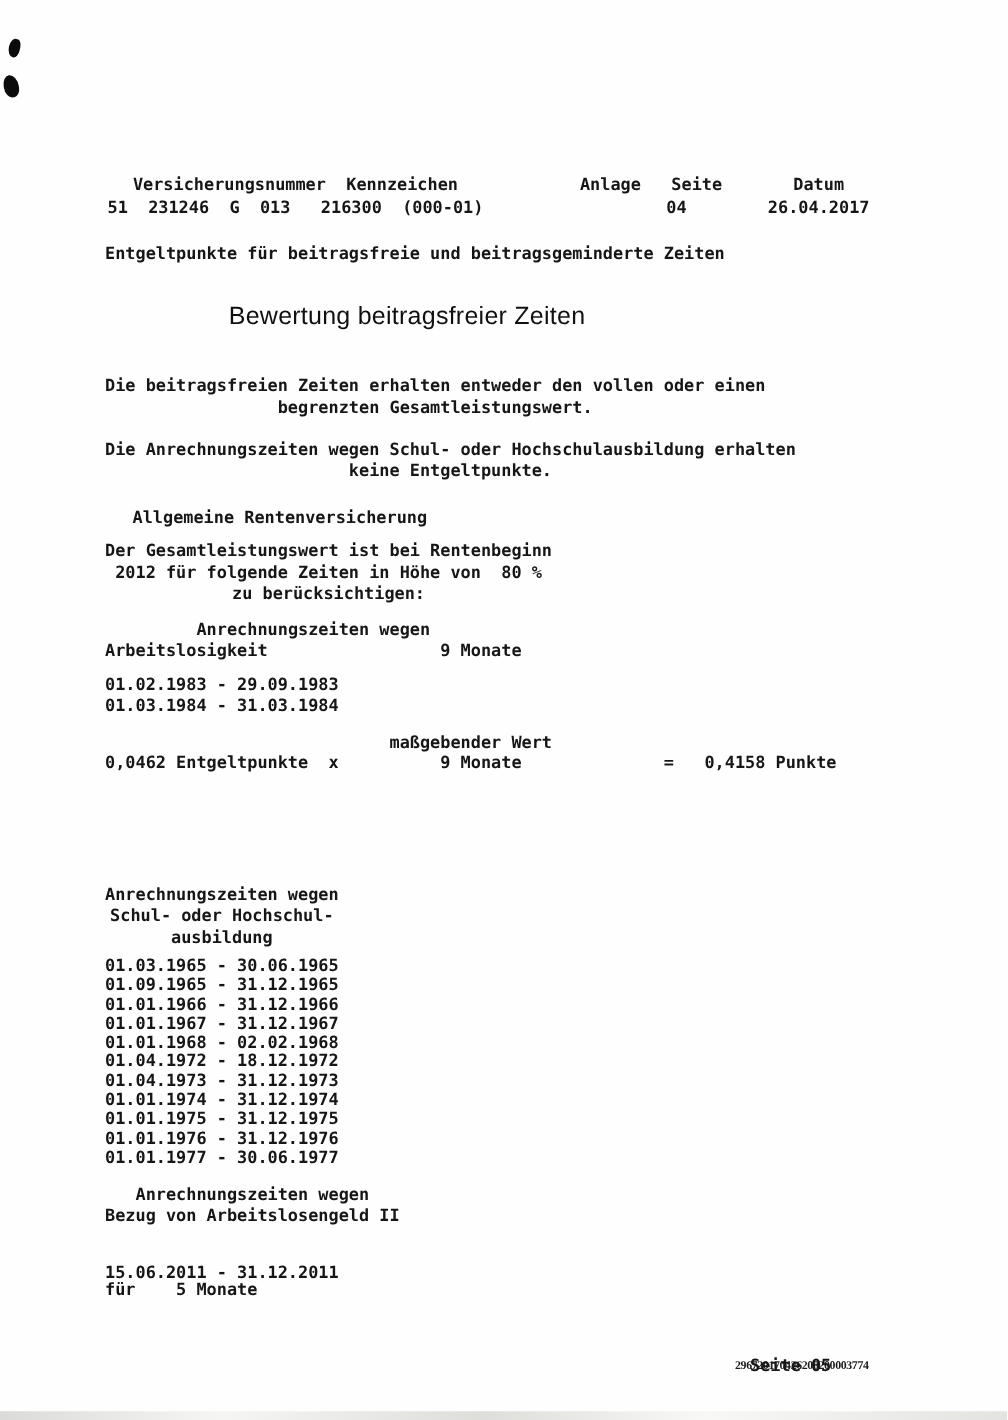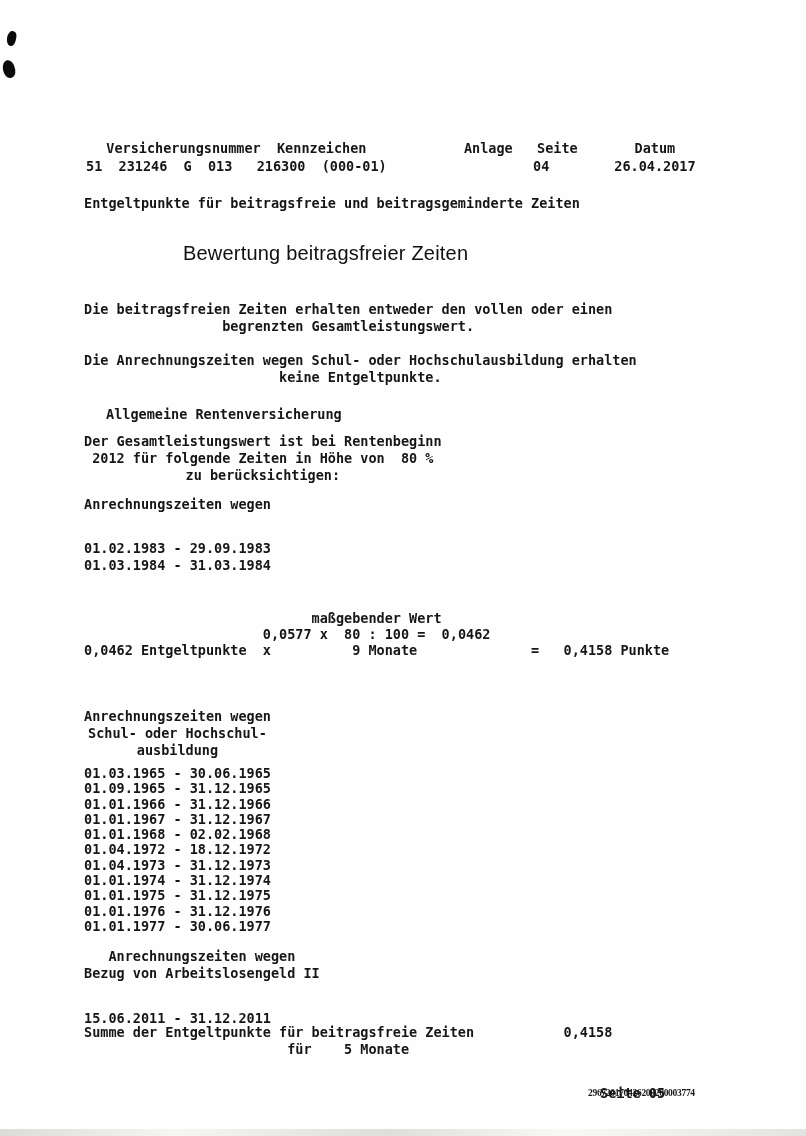--- a/index.html
+++ b/index.html
@@ -20,21 +20,21 @@
     position: absolute;
     font-family: "DejaVu Sans Mono", "Liberation Mono", monospace;
     font-weight: 700;
     font-size: 13.5px;
     line-height: 17px;
     color: #161616;
     white-space: pre;
     letter-spacing: 0;
   }
   .lh18 { line-height: 18px; }
-  .lh16 { line-height: 16px; margin-top: 24px; }
+  .lh16 { line-height: 16px; }
   .lh15 { line-height: 15.3px; }
   .ln { white-space: pre; }
   
   .doc-title {
     position: absolute;
     left: 183px;
     top: 242px;
     font-family: "Liberation Sans", "DejaVu Sans", sans-serif;
     font-size: 20px;
     font-weight: 400;
@@ -105,36 +105,36 @@
   <div class="doc-title">Bewertung beitragsfreier Zeiten</div>
 
   <div class="blk" style="left:84px; top:352px;"><div class="ln">Die Anrechnungszeiten wegen Schul- oder Hochschulausbildung erhalten</div><div class="ln">keine Entgeltpunkte.</div></div>
 
   <div class="blk" style="left:84px; top:301px;"><div class="ln">Die beitragsfreien Zeiten erhalten entweder den vollen oder einen</div><div class="ln">begrenzten Gesamtleistungswert.</div></div>
 
   <div class="blk" style="left:84px; top:406px;margin-left:22px;"><div class="ln">Allgemeine Rentenversicherung</div></div>
 
   <div class="blk" style="left:84px; top:433px;"><div class="ln">Der Gesamtleistungswert ist bei Rentenbeginn</div><div class="ln">2012 für folgende Zeiten in Höhe von  80 %</div><div class="ln">zu berücksichtigen:</div></div>
 
-  <div class="blk" style="left:84px; top:496px;"><div class="ln">Anrechnungszeiten wegen</div></div>
+  <div class="blk" style="left:84px; top:496px;"><div class="ln">Anrechnungszeiten wegen</div><div class="ln">Arbeitslosigkeit                 9 Monate</div></div>
 
   <div class="blk" style="left:84px; top:540px;"><div class="ln">01.02.1983 - 29.09.1983</div><div class="ln">01.03.1984 - 31.03.1984</div></div>
 
-  <div class="blk lh16" style="left:84px; top:586px;"><div class="ln">maßgebender Wert</div><div class="ln">0,0577 x  80 : 100 =  0,0462</div><div class="ln">0,0462 Entgeltpunkte  x          9 Monate              =   0,4158 Punkte</div></div>
+  <div class="blk lh16" style="left:84px; top:586px;"><div class="ln">maßgebender Wert</div><div class="ln">0,0462 Entgeltpunkte  x          9 Monate              =   0,4158 Punkte</div></div>
 
 
   <div class="blk" style="left:84px; top:708px;"><div class="ln">Anrechnungszeiten wegen</div><div class="ln">Schul- oder Hochschul-</div><div class="ln">ausbildung</div></div>
 
   <div class="blk lh15" style="left:84px; top:766px;"><div class="ln">01.03.1965 - 30.06.1965</div><div class="ln">01.09.1965 - 31.12.1965</div><div class="ln">01.01.1966 - 31.12.1966</div><div class="ln">01.01.1967 - 31.12.1967</div><div class="ln">01.01.1968 - 02.02.1968</div><div class="ln">01.04.1972 - 18.12.1972</div><div class="ln">01.04.1973 - 31.12.1973</div><div class="ln">01.01.1974 - 31.12.1974</div><div class="ln">01.01.1975 - 31.12.1975</div><div class="ln">01.01.1976 - 31.12.1976</div><div class="ln">01.01.1977 - 30.06.1977</div></div>
 
   <div class="blk" style="left:84px; top:948px;"><div class="ln">Anrechnungszeiten wegen</div><div class="ln">Bezug von Arbeitslosengeld II</div></div>
 
   <div class="blk" style="left:84px; top:994px;margin-top:16px;"><div class="ln">15.06.2011 - 31.12.2011</div></div>
 
-  <div class="blk" style="left:84px; top:1024px;"><div class="ln">Summe der Entgeltpunkte für beitragsfreie Zeiten           0,4158</div><div class="ln">für    5 Monate</div></div>
+  <div class="blk" style="left:84px; top:1024px;"><div class="ln">für    5 Monate</div></div>
 
   <div class="blk" style="left:600px; top:1085px;">Seite 05</div>
 
   <div class="code-number">296720170426200200003774</div>
 
   <div class="scan-edge"></div>
 
 </div>
 
 </body></html>

